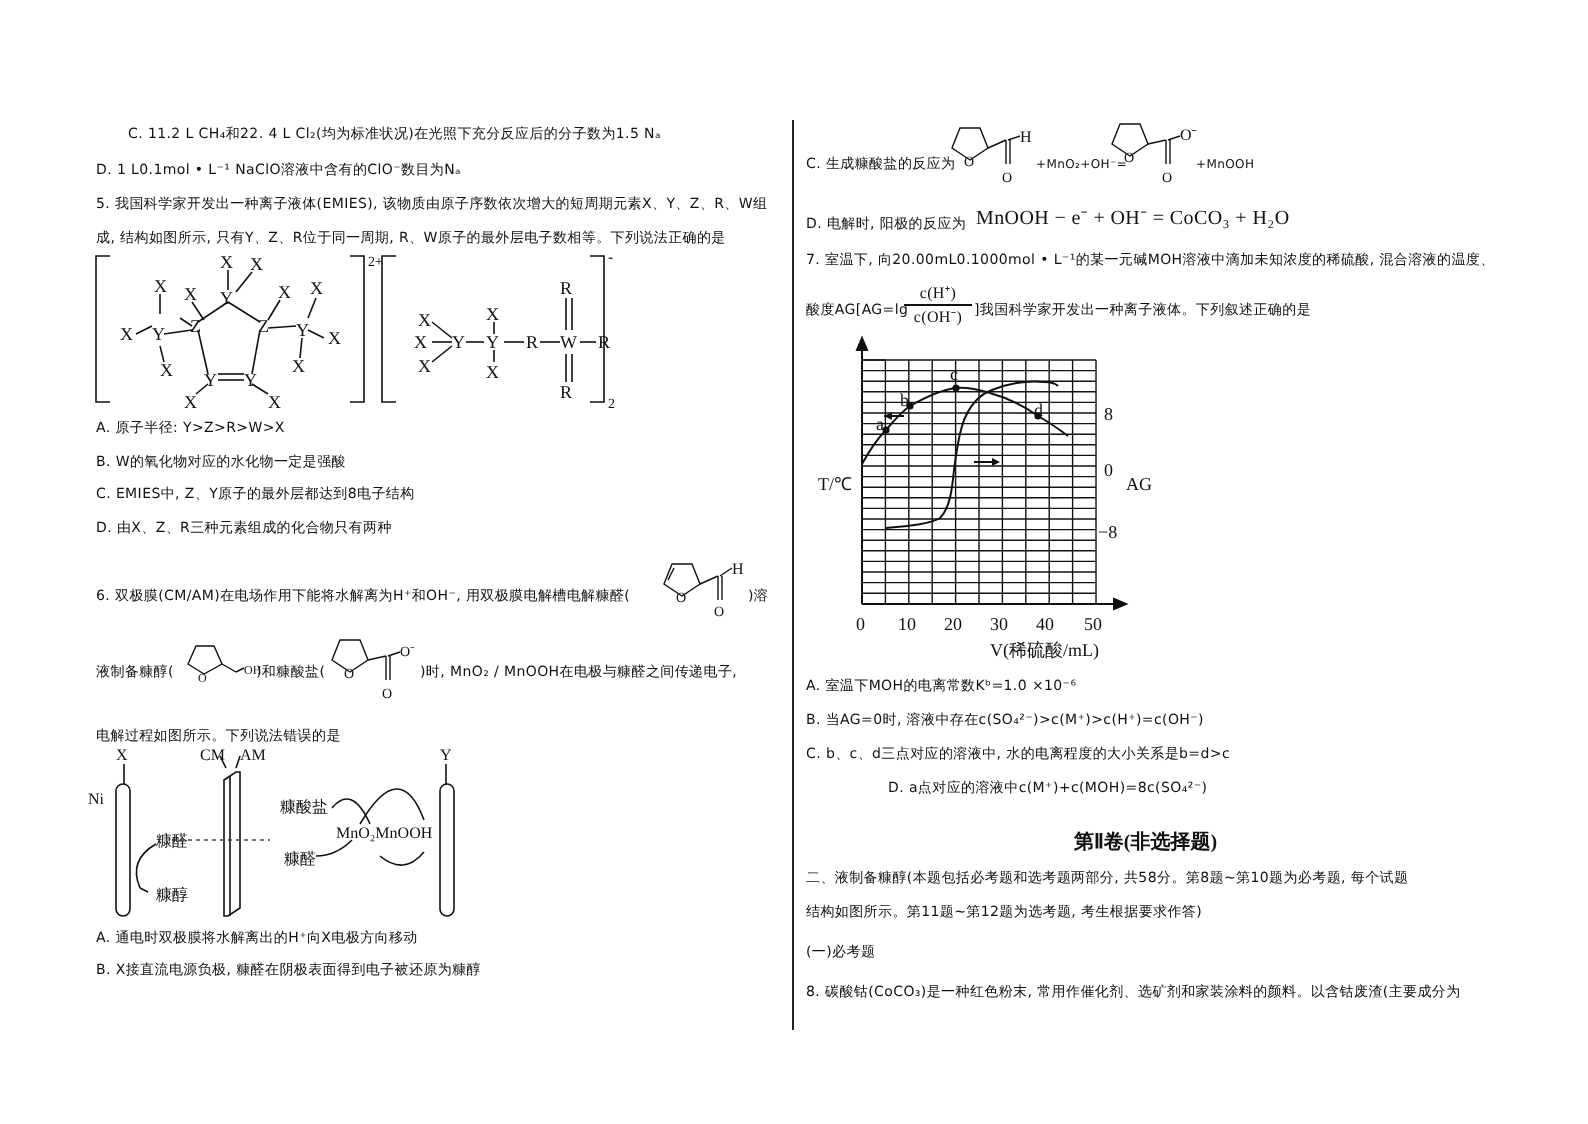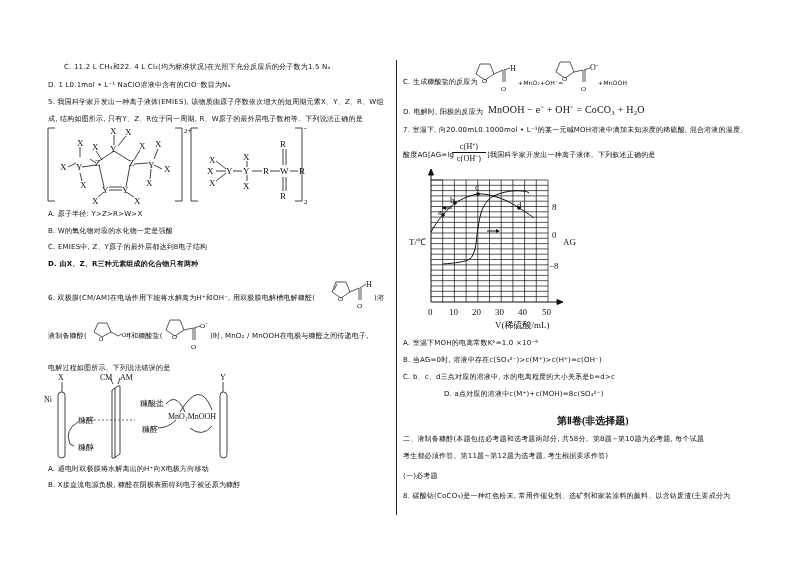--- a/index.html
+++ b/index.html
@@ -3,21 +3,21 @@
 <meta charset="utf-8">
 <style>
   html, body { margin:0; padding:0; background:#ffffff; }
   body { width:794px; height:562px; position:relative; overflow:hidden;
          font-family:"DejaVu Sans", sans-serif; color:#111; }
   .t { position:absolute; font-size:7px; line-height:9px; white-space:nowrap; letter-spacing:0.2px; }
   .serif { font-family:"Liberation Serif", serif; }
   .divider { position:absolute; left:396px; top:60px; width:1px; height:455px; background:#222; }
   svg { position:absolute; overflow:visible; }
   svg text { font-family:"Liberation Serif", serif; fill:#111; }
-  .sec-title { position:absolute; font-family:"Liberation Serif", serif; font-size:10px; font-weight:bold; white-space:nowrap;margin-left:20px; }
+  .sec-title { position:absolute; font-family:"Liberation Serif", serif; font-size:10px; font-weight:bold; white-space:nowrap; }
 </style>
 </head>
 <body>
 
 <div class="t" style="left:64px;top:63px;">C. 11.2 L CH₄和22. 4 L Cl₂(均为标准状况)在光照下充分反应后的分子数为1.5 Nₐ</div>
 <div class="t" style="left:48px;top:81px;">D. 1 L0.1mol • L⁻¹ NaClO溶液中含有的ClO⁻数目为Nₐ</div>
 <div class="t" style="left:48px;top:98px;">5. 我国科学家开发出一种离子液体(EMIES), 该物质由原子序数依次增大的短周期元素X、Y、Z、R、W组</div>
 <div class="t" style="left:48px;top:115px;">成, 结构如图所示, 只有Y、Z、R位于同一周期, R、W原子的最外层电子数相等。下列说法正确的是</div>
 
 <svg style="left:40px;top:125px;" width="280" height="80" viewBox="0 0 280 80">
@@ -99,21 +99,21 @@
       <text x="240" y="74">R</text>
     <text x="259" y="49">R</text>
     <text x="264" y="6" font-size="8">-</text>
     <text x="264" y="79" font-size="7">2</text>
   </g>
 </svg>
 
 <div class="t" style="left:48px;top:210px;">A. 原子半径: Y&gt;Z&gt;R&gt;W&gt;X</div>
 <div class="t" style="left:48px;top:227px;text-align:center;">B. W的氧化物对应的水化物一定是强酸</div>
 <div class="t" style="left:48px;top:243px;">C. EMIES中, Z、Y原子的最外层都达到8电子结构</div>
-<div class="t" style="left:48px;top:260px;font-weight:bold;">D. 由X、Z、R三种元素组成的化合物只有两种</div>
+<div class="t" style="left:48px;top:260px;">D. 由X、Z、R三种元素组成的化合物只有两种</div>
 
 <div class="t" style="left:48px;top:294px;">6. 双极膜(CM/AM)在电场作用下能将水解离为H⁺和OH⁻, 用双极膜电解槽电解糠醛(</div>
 <svg style="left:326px;top:278px;" width="50" height="40" viewBox="0 0 50 40">
   <g stroke="#111" stroke-width="0.7" fill="none">
     <path d="M6,14 L10,4 L20,4 L24,14 L15,20 Z"></path>
     <line x1="8" y1="12" x2="11" y2="6"></line>
     <line x1="24" y1="14" x2="33" y2="10"></line>
     <line x1="33" y1="10" x2="33" y2="22"></line>
     <line x1="35" y1="10" x2="35" y2="22"></line>
     <line x1="34" y1="10" x2="40" y2="6"></line>
@@ -303,15 +303,15 @@
   </g>
 </svg>
 
 <div class="t" style="left:403px;top:339px;">A. 室温下MOH的电离常数Kᵇ=1.0 ×10⁻⁶</div>
 <div class="t" style="left:403px;top:356px;">B. 当AG=0时, 溶液中存在c(SO₄²⁻)&gt;c(M⁺)&gt;c(H⁺)=c(OH⁻)</div>
 <div class="t" style="left:403px;top:373px;">C. b、c、d三点对应的溶液中, 水的电离程度的大小关系是b=d&gt;c</div>
 <div class="t" style="left:403px;top:390px;padding-left:41px;">D. a点对应的溶液中c(M⁺)+c(MOH)=8c(SO₄²⁻)</div>
 
 <div class="sec-title" style="left:537px;top:414px;">第Ⅱ卷(非选择题)</div>
 <div class="t" style="left:403px;top:435px;">二、液制备糠醇(本题包括必考题和选考题两部分, 共58分。第8题~第10题为必考题, 每个试题</div>
-<div class="t" style="left:403px;top:452px;">考生都必须作答。第11题~第12题为选考题, 考生根据要求作答)</div>
+<div class="t" style="left:403px;top:452px;">结构如图所示。第11题~第12题为选考题, 考生根据要求作答)</div>
 <div class="t" style="left:403px;top:472px;">(一)必考题</div>
 <div class="t" style="left:403px;top:492px;">8. 碳酸钴(CoCO₃)是一种红色粉末, 常用作催化剂、选矿剂和家装涂料的颜料。以含钴废渣(主要成分为</div>
 
 </body></html>

